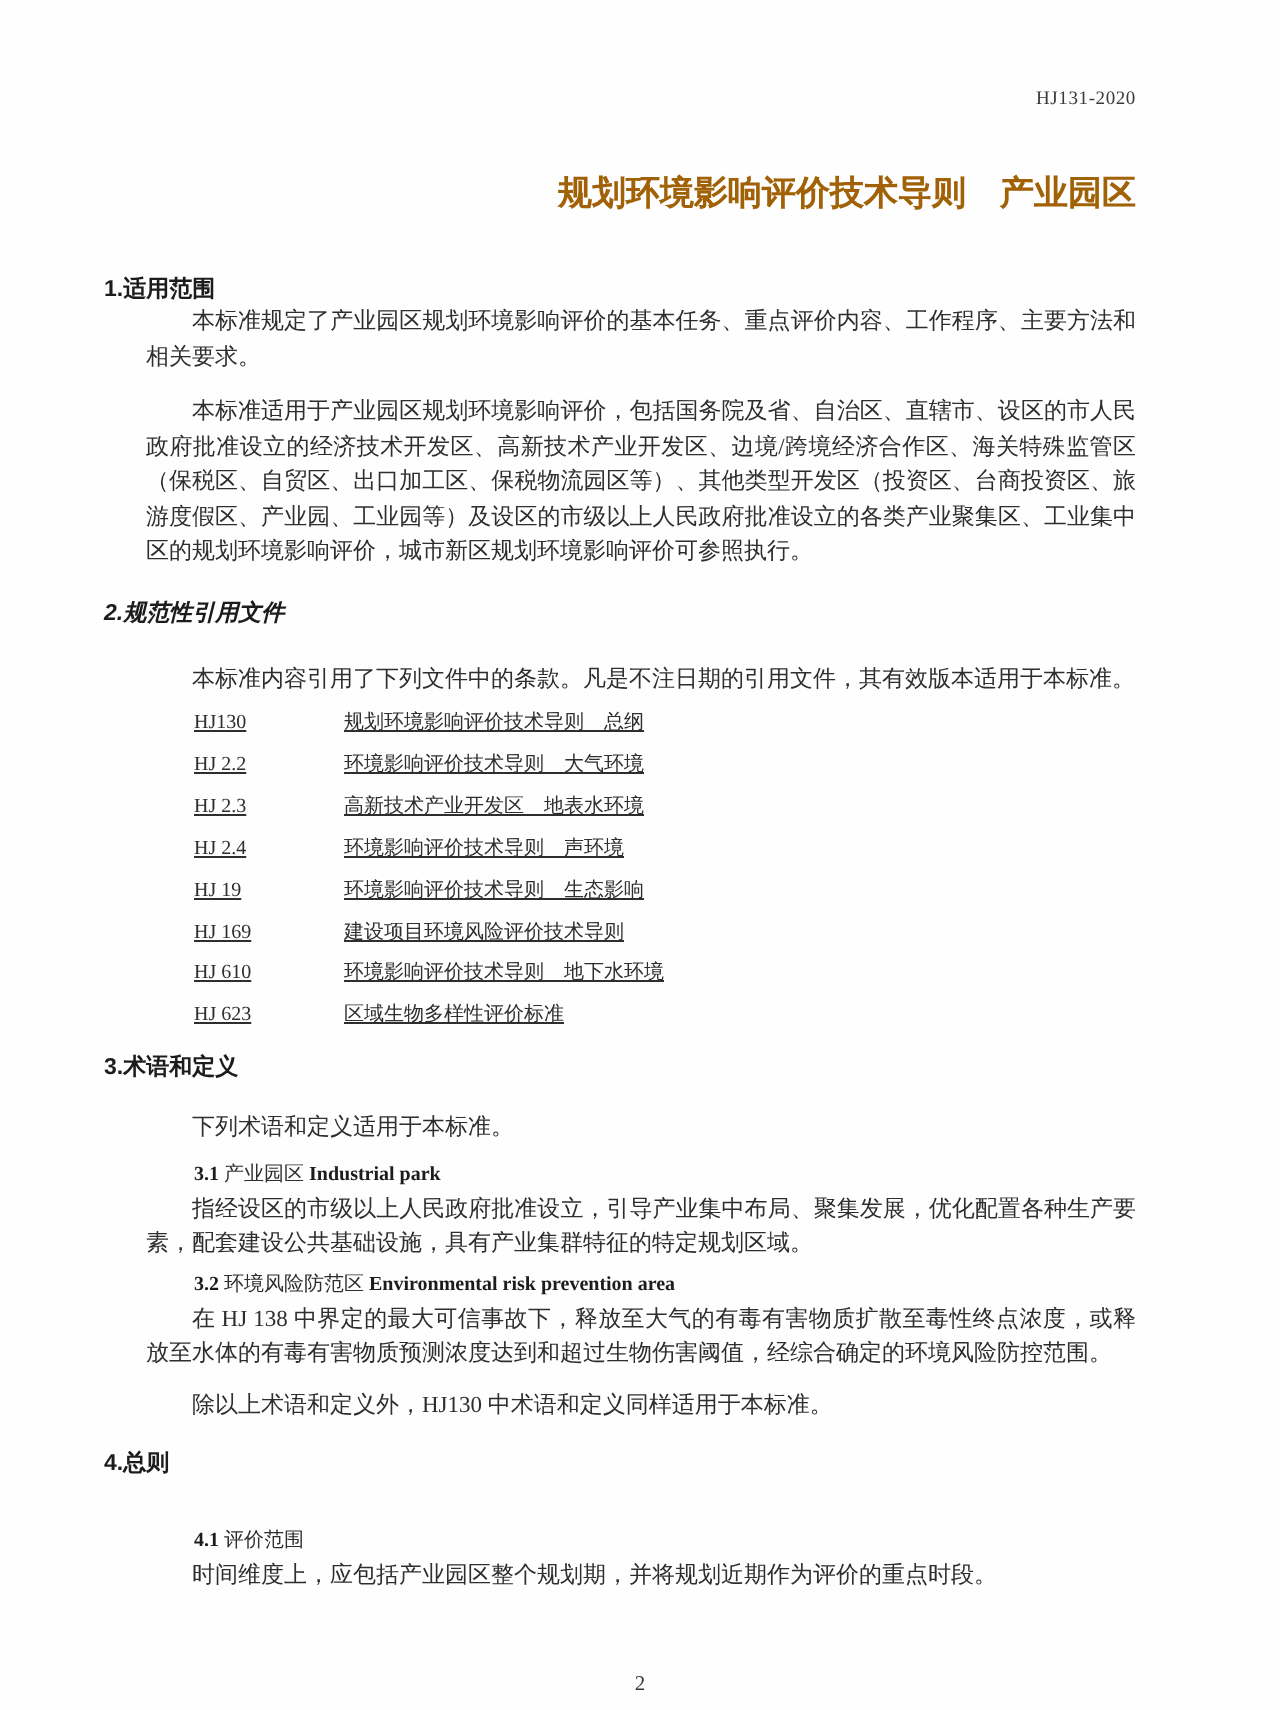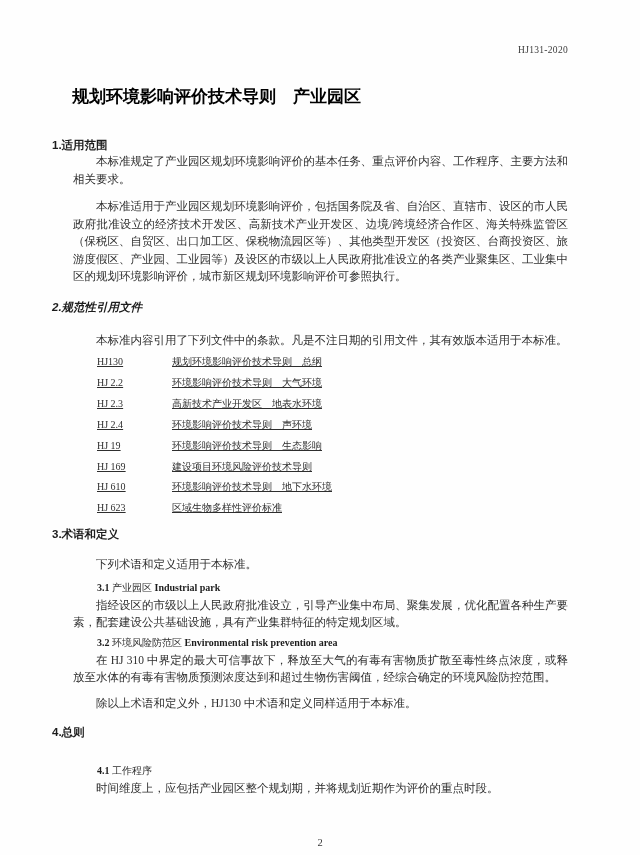--- a/index.html
+++ b/index.html
@@ -21,26 +21,26 @@
   }
   .doc-number {
     text-align: right;
     font-size: 9.5px;
     line-height: 10px;
     letter-spacing: 0.3px;
     color: #3a3a3a;
   }
   .doc-title {
     margin: 30px 0 0 20px;
-    text-align: left;
+    text-align: right;
     font-family: "Liberation Sans", "DejaVu Sans", sans-serif;
     font-weight: bold;
     font-size: 17px;
     line-height: 24px;
-    color: #000000;
+    color: #a16207;
     white-space: nowrap;
   }
   .sec-heading {
     margin: 0;
     font-family: "Liberation Sans", "DejaVu Sans", sans-serif;
     font-weight: bold;
     font-size: 11.5px;
     line-height: 15px;
     color: #1c1c1c;
   }
@@ -163,30 +163,30 @@
         <span class="term-zh">产业园区</span>
         <span class="term-en">Industrial park</span>
       </p>
       <p class="para">指经设区的市级以上人民政府批准设立，引导产业集中布局、聚集发展，优化配置各种生产要素，配套建设公共基础设施，具有产业集群特征的特定规划区域。</p>
 
       <p class="term-line" id="term2-line">
         <span class="term-num">3.2</span>
         <span class="term-zh">环境风险防范区</span>
         <span class="term-en">Environmental risk prevention area</span>
       </p>
-      <p class="para">在 HJ 310 中界定的最大可信事故下，释放至大气的有毒有害物质扩散至毒性终点浓度，或释放至水体的有毒有害物质预测浓度达到和超过生物伤害阈值，经综合确定的环境风险防控范围。</p>
+      <p class="para">在 HJ 138 中界定的最大可信事故下，释放至大气的有毒有害物质扩散至毒性终点浓度，或释放至水体的有毒有害物质预测浓度达到和超过生物伤害阈值，经综合确定的环境风险防控范围。</p>
 
       <p class="para" id="s3-note">除以上术语和定义外，HJ130 中术语和定义同样适用于本标准。</p>
     </section>
 
     <section>
       <h2 class="sec-heading" id="s4-heading">4.总则</h2>
       <p class="term-line" id="s4-sub-line">
         <span class="term-num">4.1</span>
-        <span class="term-zh">工作程序</span>
+        <span class="term-zh">评价范围</span>
       </p>
       <p class="para">时间维度上，应包括产业园区整个规划期，并将规划近期作为评价的重点时段。</p>
     </section>
 
   </div>
 
   <div class="page-number">2</div>
 </div>
 
 </body></html>

